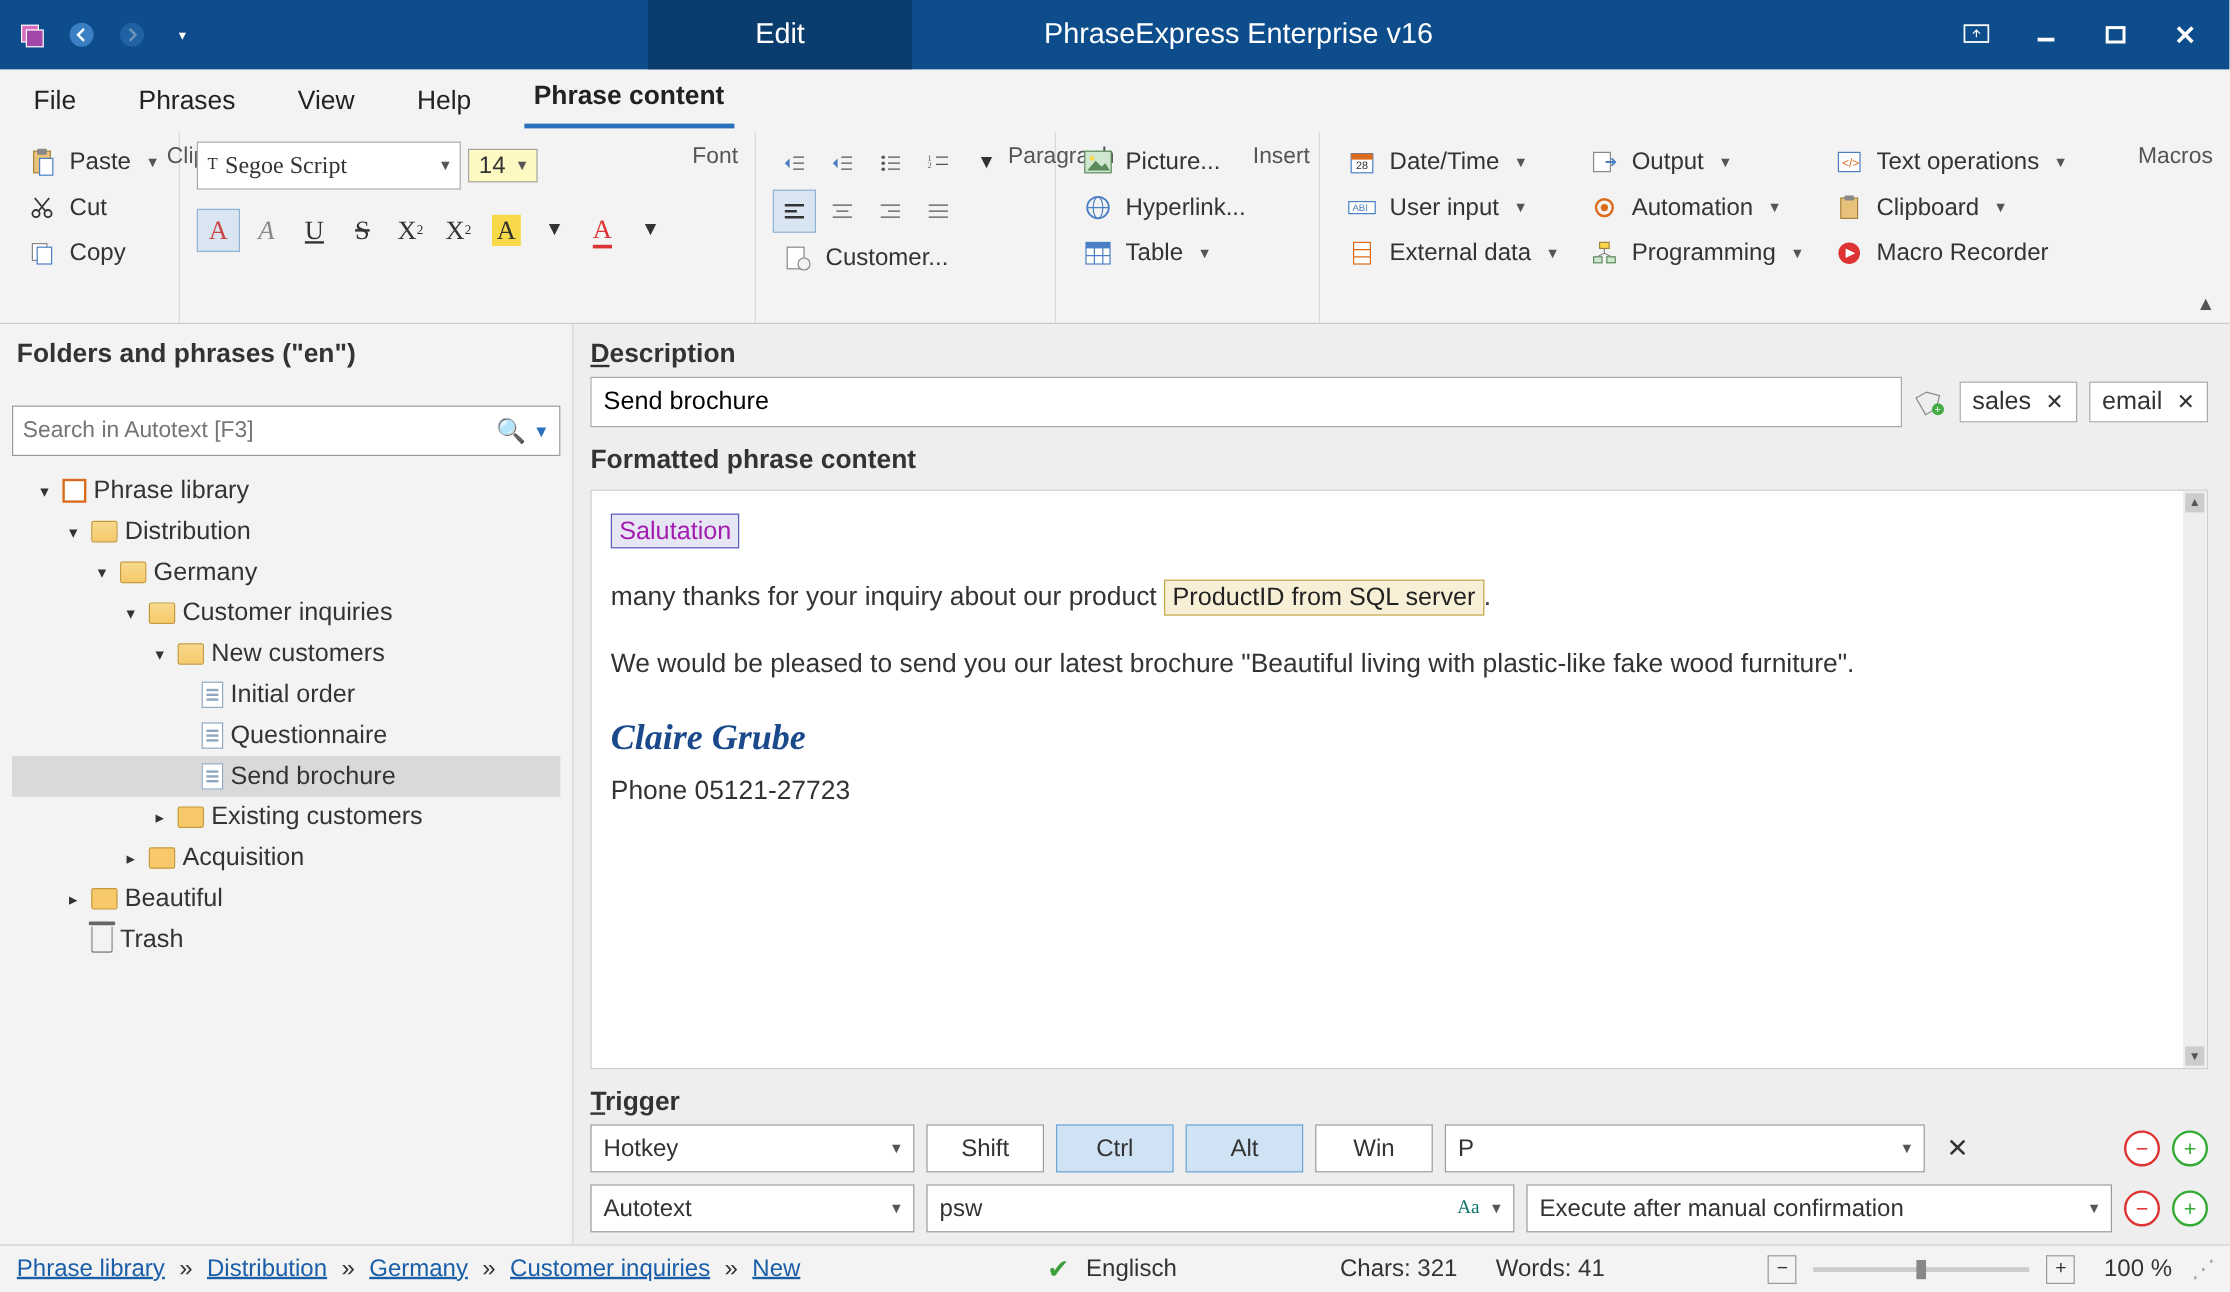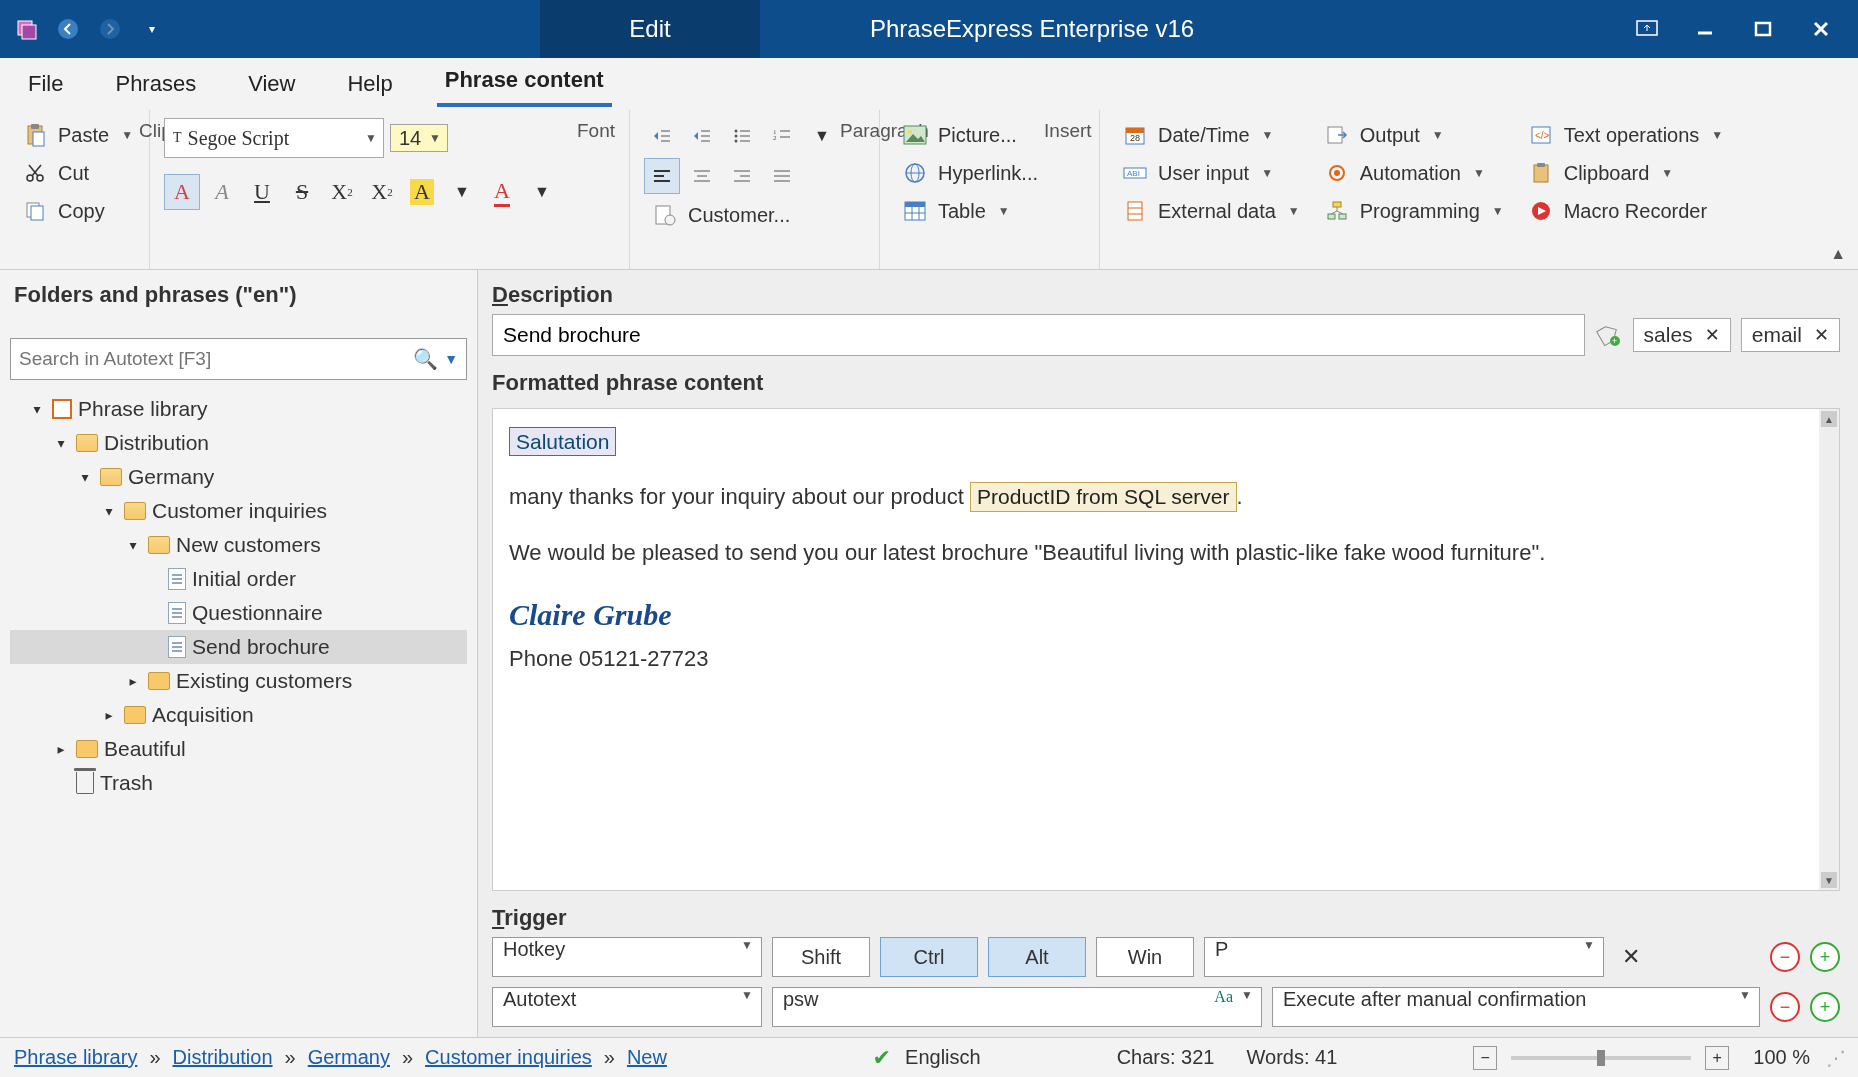--- a/index.html
+++ b/index.html
@@ -62,31 +62,31 @@
 .field-label { font-size: 22px; font-weight: 700; margin: 6px 0; }
 .field-label u { text-decoration: underline; }
 .desc-row { display: flex; align-items: center; gap: 10px; }
 .desc-input { flex: 1; height: 42px; border: 1px solid #aaa; background: #fff; padding: 0 10px; font-size: 21px; }
 .tag { border: 1px solid #aaa; background: #fff; padding: 4px 10px; font-size: 21px; display: flex; align-items: center; gap: 12px; }
 .tag .x { font-size: 18px; color: #333; cursor: pointer; }
 .tag-ico { width: 28px; height: 28px; display: flex; align-items: center; justify-content: center; }
 
 .content-area { background: #fff; border: 1px solid #ccc; margin-top: 6px; flex: 1; position: relative; padding: 14px 16px; font-size: 22px; line-height: 1.7; overflow: hidden; }
 .placeholder { display: inline-block; padding: 0 6px; border: 1px solid; font-size: 21px; line-height: 1.3; }
-.ph-salutation { border-color: #5a5abf; background: #e6e6f5; color: #0c4a6e; }
+.ph-salutation { border-color: #5a5abf; background: #e6e6f5; color: #a21caf; }
 .ph-product { border-color: #c2a84a; background: #f7f0d6; color: #222; }
 .signature { font-family: "Segoe Script","Brush Script MT",cursive; font-weight: 700; color: #1a4a8c; font-size: 30px; font-style: italic; }
 .scrolltrack { position: absolute; right: 0; top: 0; bottom: 0; width: 20px; background: #eee; }
 .scrollthumb-up, .scrollthumb-down { position: absolute; right: 2px; width: 16px; height: 16px; background: #ccc; font-size: 10px; display: flex; align-items: center; justify-content: center; color: #555; }
 .scrollthumb-up { top: 2px; }
 .scrollthumb-down { bottom: 2px; }
 
 .trigger-section { margin-top: 8px; }
 .trigger-row { display: flex; align-items: center; gap: 10px; margin-bottom: 10px; }
-.sel { border: 1px solid #999; background: #fff; height: 40px; display: flex; padding: 0 28px 0 10px; position: relative; font-size: 20px; }
+.sel { border: 1px solid #999; background: #fff; height: 40px; display: flex; align-items: center; padding: 0 28px 0 10px; position: relative; font-size: 20px; }
 .sel .caret { position: absolute; right: 8px; font-size: 12px; color: #555; }
 .mod-btn { border: 1px solid #999; background: #fff; height: 40px; width: 98px; display: flex; align-items: center; justify-content: center; font-size: 20px; cursor: pointer; }
 .mod-btn.active { background: #cfe3f5; border-color: #6fa3d1; }
 .key-sel { flex: 0 0 400px; }
 .key-sel-wide { flex: 0 0 480px; }
 .autotext-input { flex: 0 0 490px; position: relative; }
 .exec-sel { flex: 1; }
 .circle-btn { width: 30px; height: 30px; border: 2px solid; border-radius: 50%; display: flex; align-items: center; justify-content: center; font-size: 18px; cursor: pointer; background: #fff; }
 .circle-minus { border-color: #d33; color: #d33; }
 .circle-plus { border-color: #3a3; color: #3a3; }
@@ -462,20 +462,21 @@
             <span class="icon-box">
               <svg width="22" height="22">
                 <circle cx="11" cy="11" r="9" fill="#d33"></circle>
                 <path d="M8 7 L16 11 L8 15 Z" fill="#fff"></path>
               </svg>
             </span>
             <span>Macro Recorder</span>
           </div>
       </div>
     </div>
+    <div class="ribbon-group-label">Macros</div>
   </div>
   <div class="collapse-caret">▲</div>
 </div>
 
 <div class="workspace">
 
   <div class="sidebar">
     <div class="sidebar-title">Folders and phrases ("en")</div>
     <div class="searchbox">
       <input placeholder="Search in Autotext [F3]" style="">

